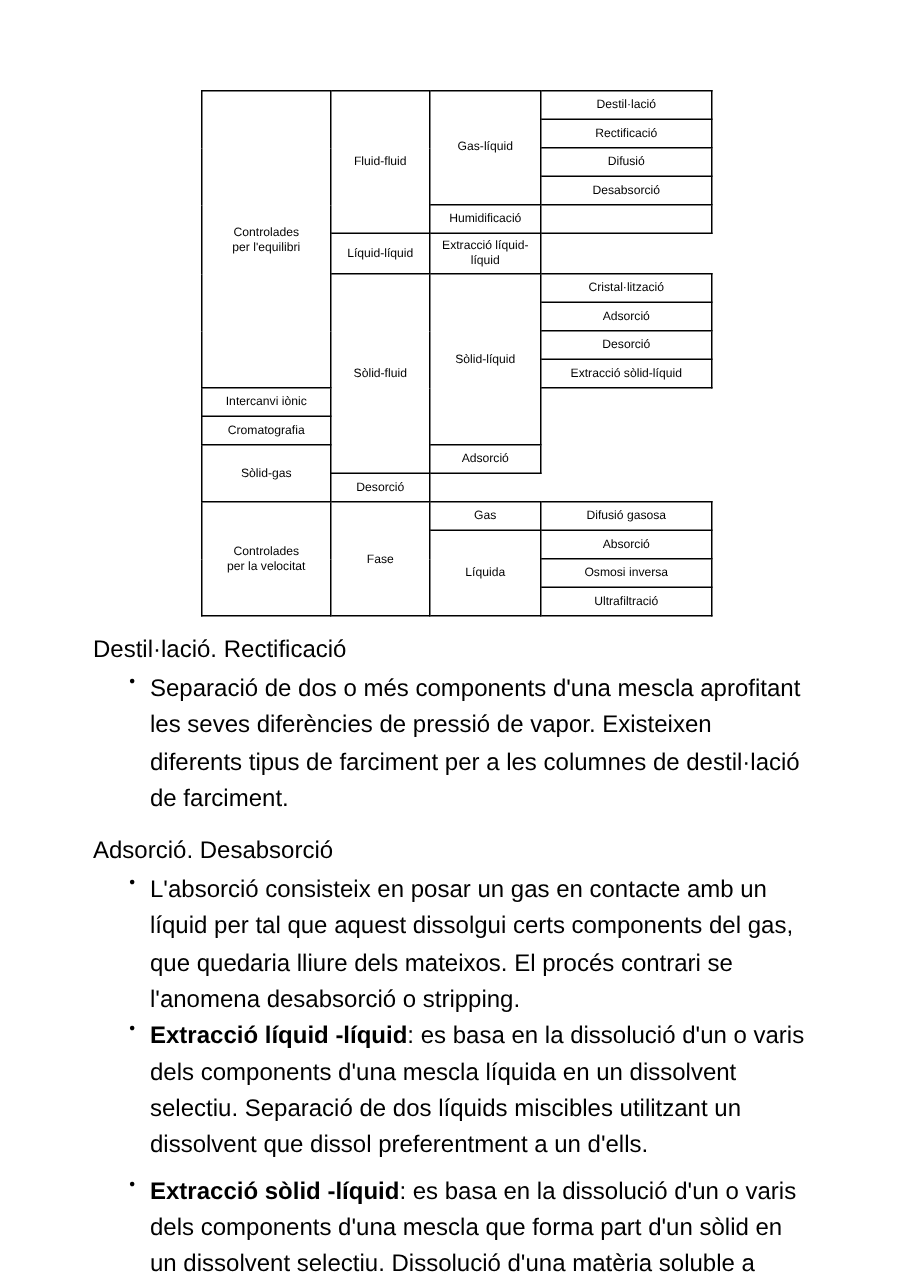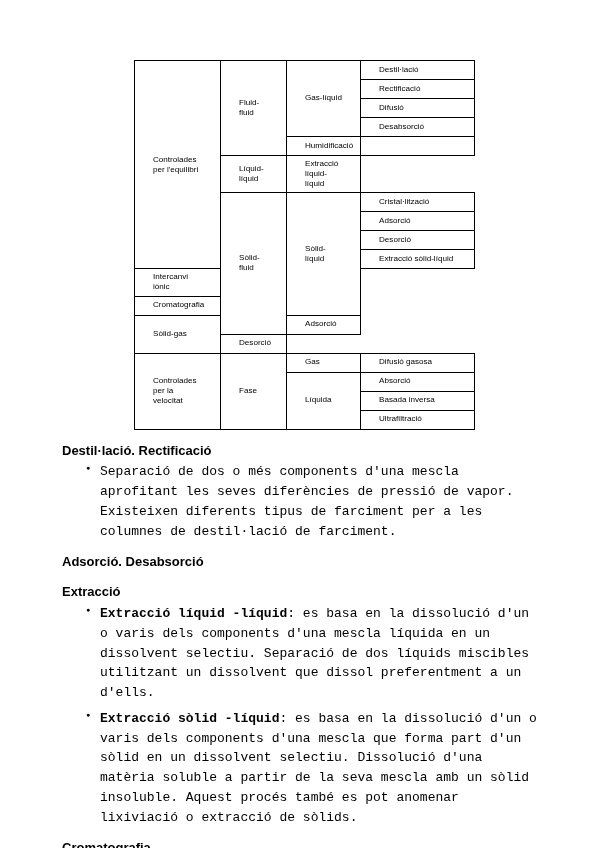--- a/index.html
+++ b/index.html
@@ -26,55 +26,55 @@
   .class-table {
     border-collapse: collapse;
     width: 340px;
     margin: 0 0 0 72px;
     table-layout: fixed;
   }
   .class-table td {
     border: 1px solid #000000;
     font-size: 8.1px;
     line-height: 1.25;
+    text-align: center;
     vertical-align: middle;
-    padding: 3px 18px;
+    padding: 3px 2px;
     height: 12px;
   }
   .col-a { width: 86px; }
   .col-b { width: 66px; }
   .col-c { width: 74px; }
   .col-d { width: 114px; }
 
   .cell-two-lines {
     line-height: 1.45;
   }
 
   
   h3.sec {
-    font-size: 13px;
-    font-weight: bold;
+    font-size: 16px;
+    font-weight: normal;
     margin: 13px 0 3px 0;
     line-height: 1.3;
   }
   h3.sec.indent {
     margin-left: 5px;
   }
   ul.bullets {
     margin: 0 0 0 0;
     padding-left: 38px;
     list-style: none;
   }
   ul.bullets li {
     position: relative;
-    font-size: 13px;
+    font-size: 16px;
     line-height: 1.52;
     margin-bottom: 6px;
     text-align: left;
-    font-family: Liberation Mono, monospace;
   }
   ul.bullets li:last-child { margin-bottom: 0; }
   ul.bullets li::before {
     content: "\25CF";
     position: absolute;
     left: -14px;
     top: 0;
     font-size: 7px;
     line-height: 1.9;
   }
@@ -153,36 +153,38 @@
         </td>
         <td rowspan="4">Fase</td>
         <td>Gas</td>
         <td>Difusió gasosa</td>
       </tr>
       <tr>
         <td rowspan="3">Líquida</td>
         <td>Absorció</td>
       </tr>
       <tr>
-        <td>Basada inversa</td>
+        <td>Osmosi inversa</td>
       </tr>
       <tr>
         <td>Ultrafiltració</td>
       </tr>
     </tbody>
   </table>
 
   <h3 class="sec">Destil·lació. Rectificació</h3>
   <ul class="bullets">
     <li>Separació de dos o més components d'una mescla aprofitant les seves diferències de pressió de vapor. Existeixen diferents tipus de farciment per a les columnes de destil·lació de farciment.</li>
   </ul>
 
   <h3 class="sec">Adsorció. Desabsorció</h3>
+  <ul class="bullets">
+    <li>L'absorció consisteix en posar un gas en contacte amb un líquid per tal que aquest dissolgui certs components del gas, que quedaria lliure dels mateixos. El procés contrari se l'anomena desabsorció o stripping.</li>
+  </ul>
 
-  <h3 class="sec">Extracció</h3>
   <ul class="bullets">
     <li><span class="b">Extracció líquid -líquid</span><span>: es basa en la dissolució d'un o varis dels components d'una mescla líquida en un dissolvent selectiu. Separació de dos líquids miscibles utilitzant un dissolvent que dissol preferentment a un d'ells.</span></li>
     <li><span class="b">Extracció sòlid -líquid</span><span>: es basa en la dissolució d'un o varis dels components d'una mescla que forma part d'un sòlid en un dissolvent selectiu. Dissolució d'una matèria soluble a partir de la seva mescla amb un sòlid insoluble. Aquest procés també es pot anomenar lixiviació o extracció de sòlids.</span></li>
   </ul>
 
 
   <h3 class="sec">Cromatografia</h3>
 
 </div>
 

